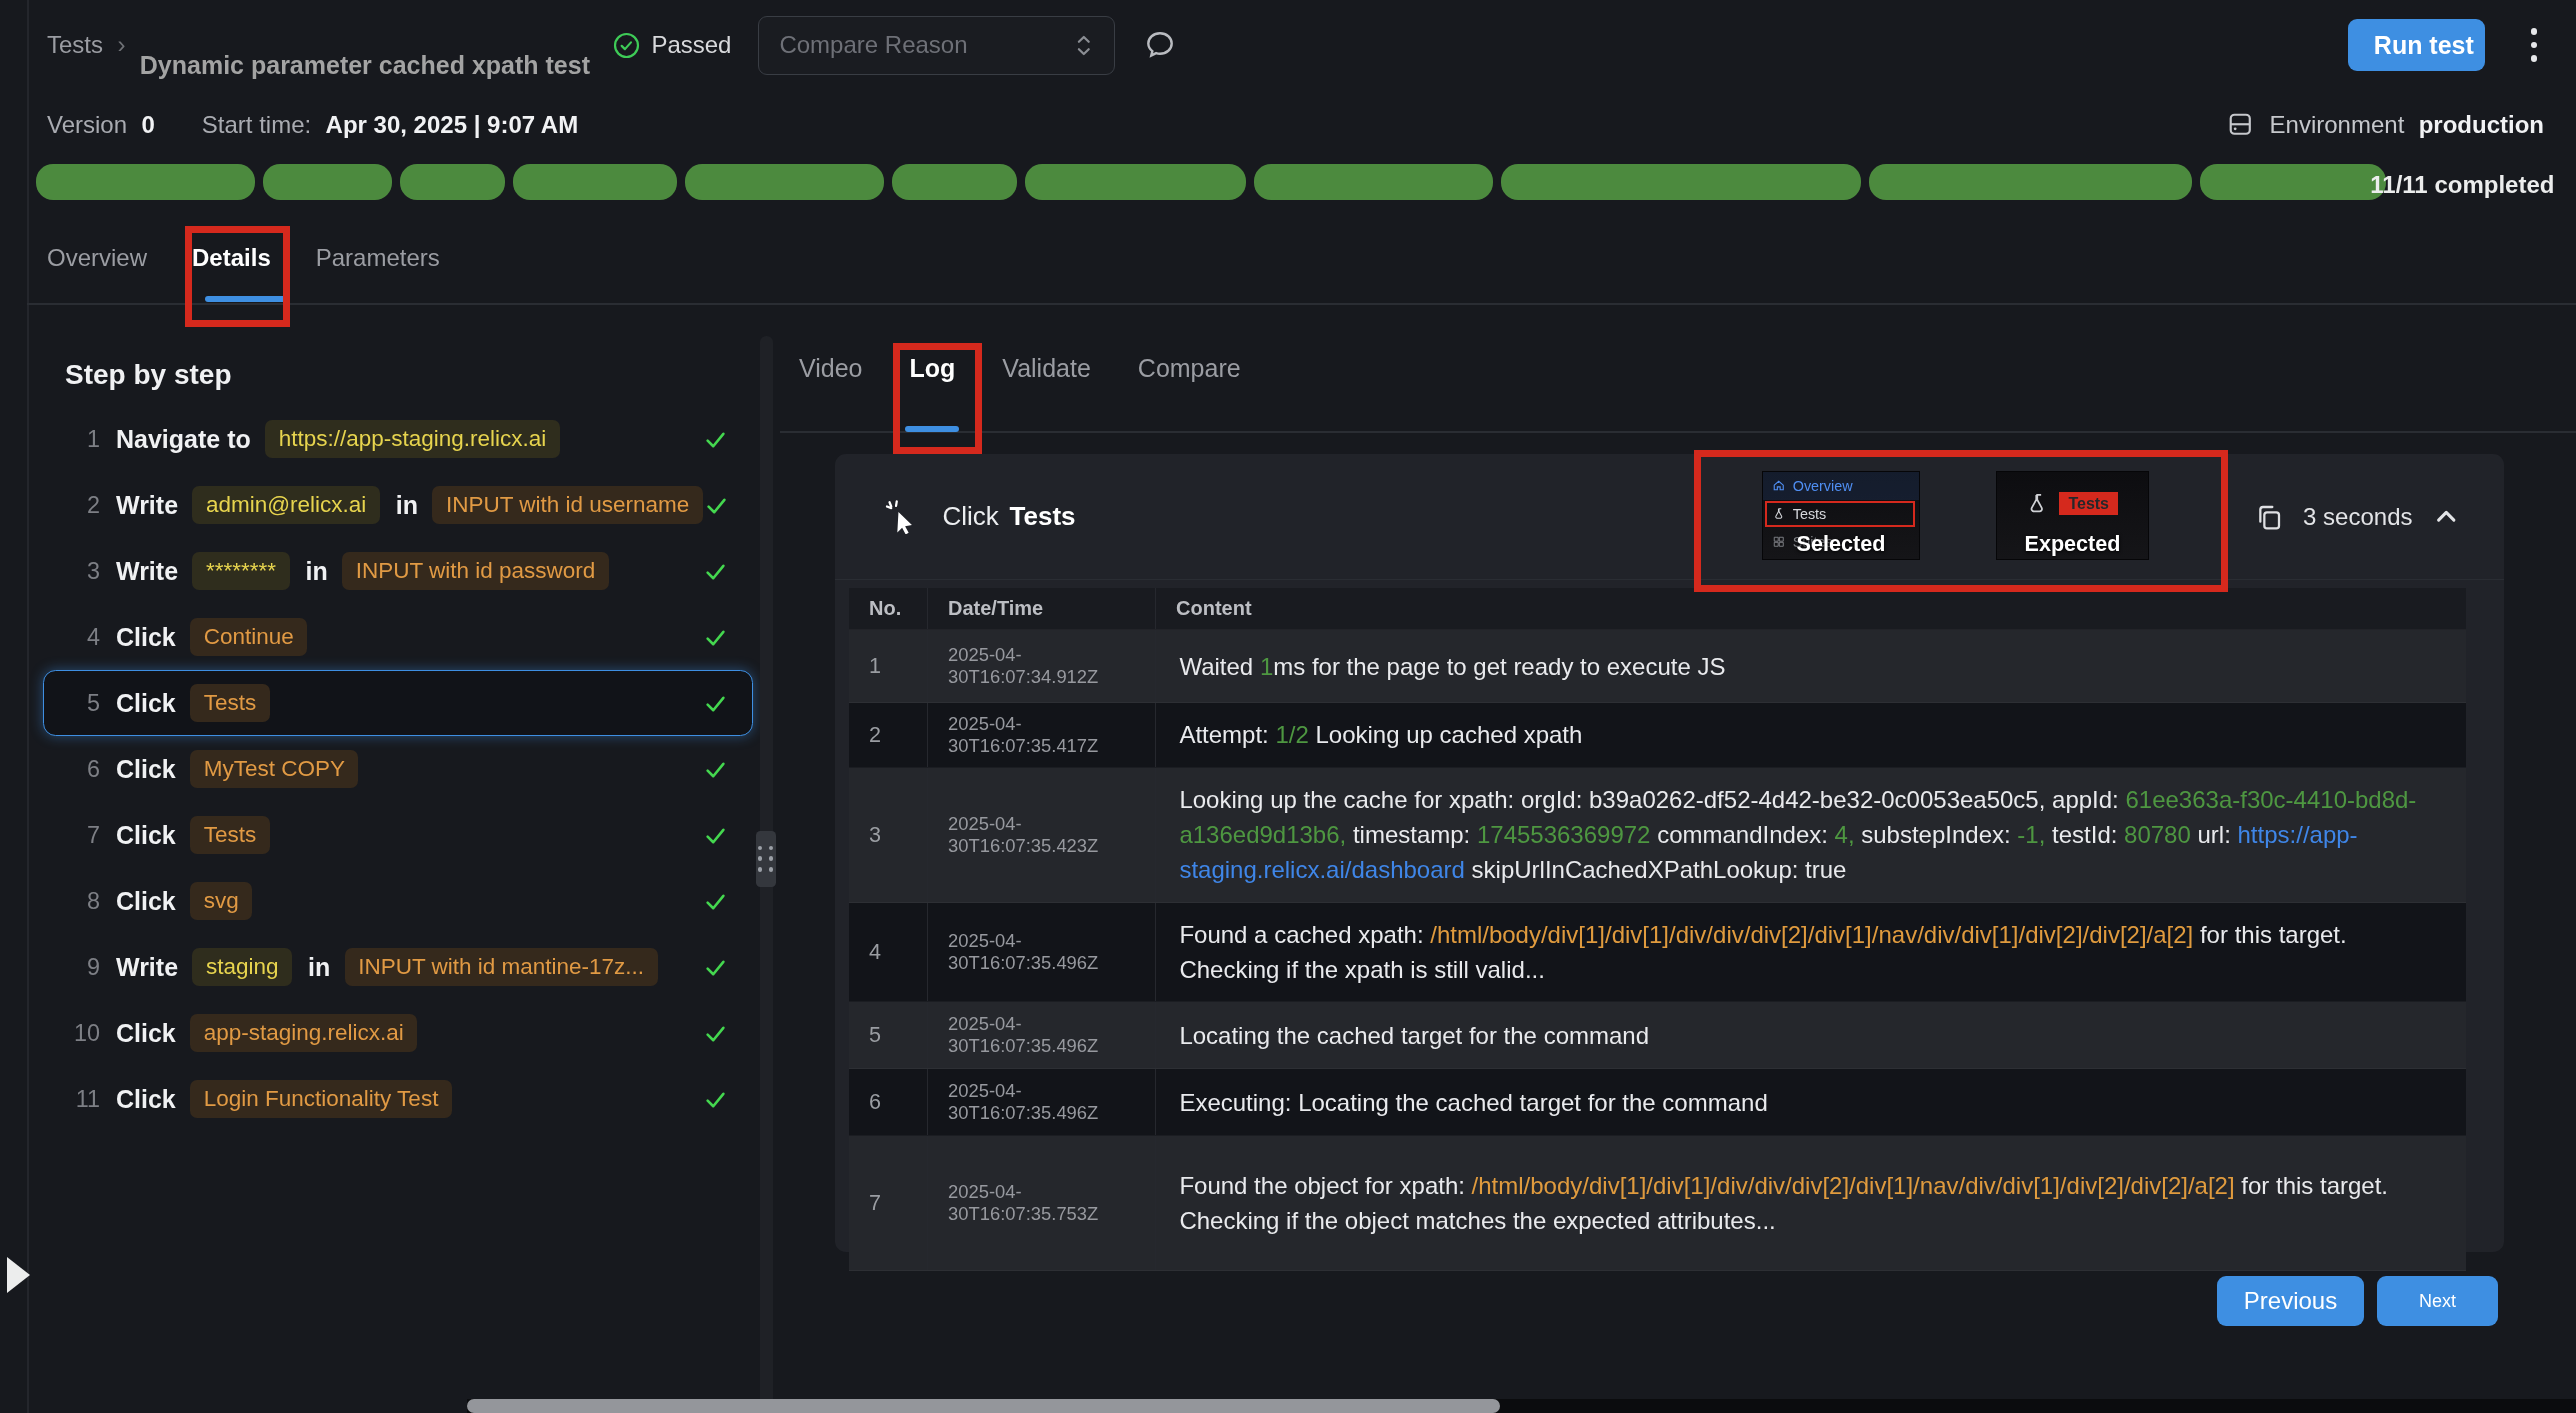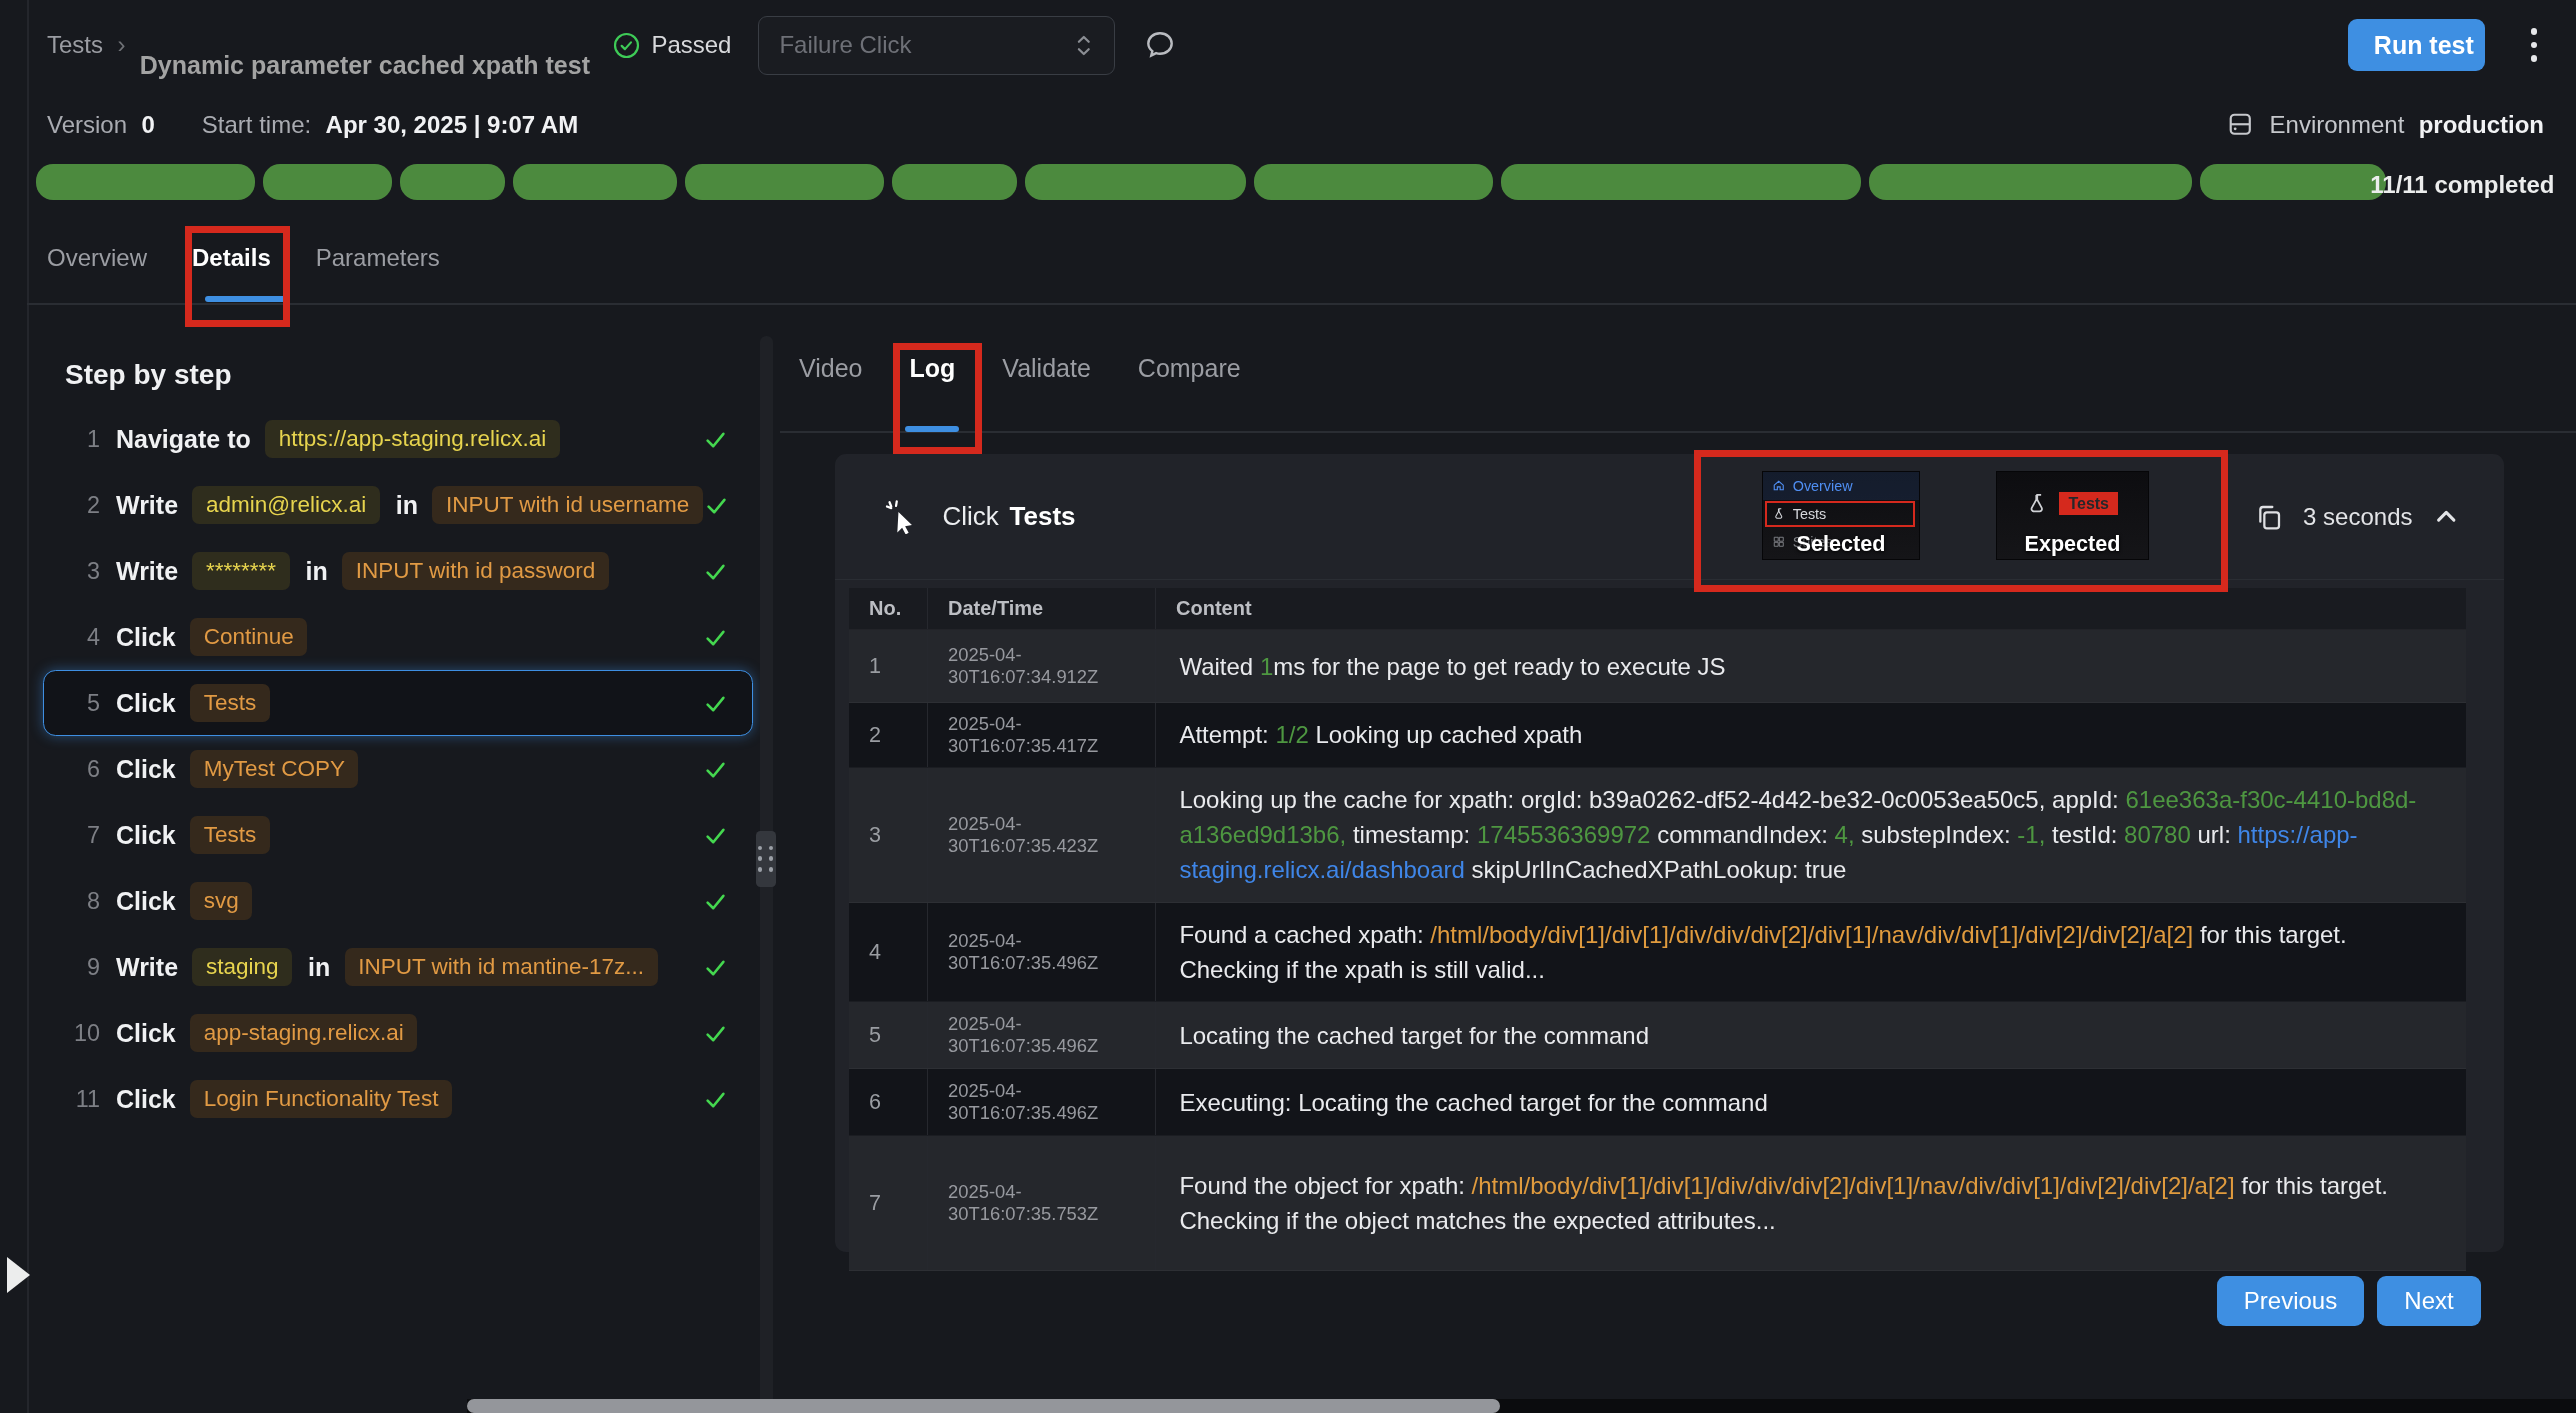--- a/index.html
+++ b/index.html
@@ -121,21 +121,21 @@
   .thead .cell { height:41px; display:flex; align-items:center; padding:0 20px; }
   .row-a { background:#25272c; }
   .row-b { background:#121419; }
   .trow { border-bottom:0.9px solid rgba(255,255,255,.04); }
   .seg-num { color:#4e9741; }
   .seg-link { color:#3f86e8; cursor:pointer; }
   .seg-xpath { color:#e09b3e; }
 
   
   .prev-btn { position:absolute; left:2217px; top:1276px; width:147px; height:50px; font-size:24px; }
-  .next-btn { position:absolute; left:2377px; top:1276px; width:104px; height:50px; font-size:24px; }
+  .next-btn { position:absolute; left:2377px; top:1276px; width:121px; height:50px; font-size:18px; }
 
   
   .hscroll-track { position:absolute; left:467px; right:0; top:1399px; height:14.4px; background:#0b0c0e; }
   .hscroll-thumb { position:absolute; left:467px; top:1399px; width:1033px; height:14.4px; background:#94969b; border-radius:7.2px; cursor:grab; z-index:5; }
   .expand-arrow { position:absolute; left:7.2px; top:1257px; width:0; height:0;
     border-top:18px solid transparent; border-bottom:18px solid transparent; border-left:23.4px solid #eceded; cursor:pointer; }
 </style>
 </head>
 <body>
 
@@ -149,21 +149,21 @@
     <span class="passed-wrap">
       <span style="display:flex">
         <svg width="29" height="29" viewBox="0 0 24 24">
             <circle cx="12" cy="12" r="9.5" fill="none" stroke="#3ecb57" stroke-width="1.8"></circle>
             <path d="M8 12.3l2.7 2.7 5-5.6" fill="none" stroke="#3ecb57" stroke-width="1.8" stroke-linecap="round" stroke-linejoin="round"></path>
           </svg>
       </span>
       <span class="passed-label">Passed</span>
     </span>
     <div class="fr-select">
-      <span class="lbl">Failure Click</span>
+      <span class="lbl">Compare Reason</span>
       <span style="display:flex">
         <svg width="21.6" height="27" viewBox="0 0 16 22">
             <path d="M4 8l4-4 4 4" fill="none" stroke="#8a8d93" stroke-width="1.8" stroke-linecap="round" stroke-linejoin="round"></path>
             <path d="M4 14l4 4 4-4" fill="none" stroke="#8a8d93" stroke-width="1.8" stroke-linecap="round" stroke-linejoin="round"></path>
           </svg>
       </span>
     </div>
     <span class="comment-btn">
       <svg width="36" height="36" viewBox="0 0 24 24">
           <path d="M12 4.2c4.4 0 7.8 3 7.8 6.8s-3.4 6.8-7.8 6.8c-.9 0-1.8-.12-2.6-.4L6.2 19l.7-2.9a6.6 6.6 0 0 1-2.7-5.1c0-3.8 3.4-6.8 7.8-6.8z" fill="none" stroke="#b9bbc0" stroke-width="1.6"></path>

